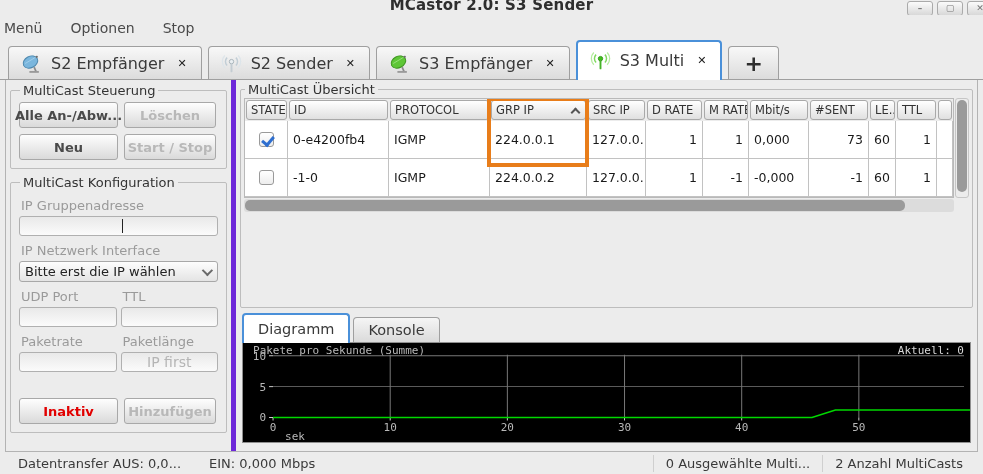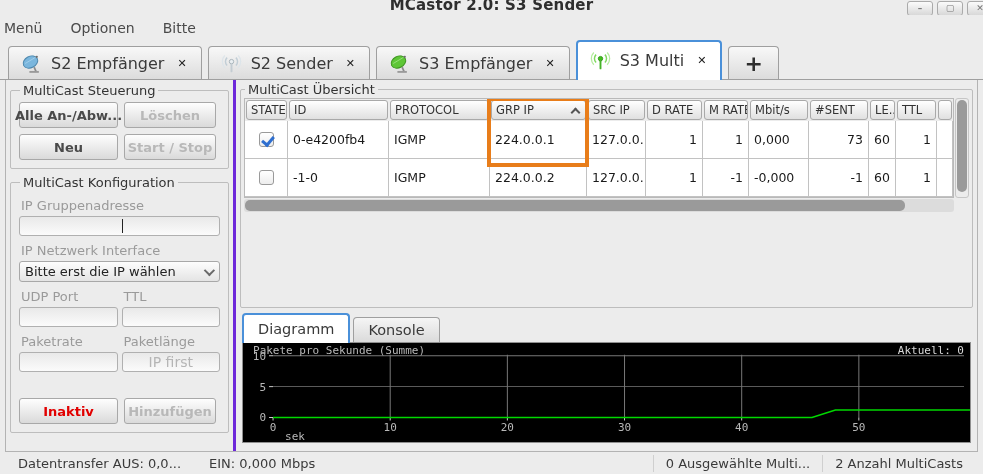--- a/index.html
+++ b/index.html
@@ -43,21 +43,21 @@
   }
   .tab .close { font-size: 11px; font-weight: bold; color: #222; padding-left: 4px; }
   .tab.plus-tab { font-size: 22px; font-weight: bold; color: #2e2e2e; padding: 0 15px; gap: 0; }
   .tab-icon { width: 21px; height: 21px; display: inline-block; }
   
   .main-frame {
     margin: 0 5px; height: 372px; display: flex;
     border: 1px solid #b3b3b3; border-top: none; background: #ececec;
   }
   
-  .left-panel { width: 230px; flex: none; padding: 3px 2px 0 2px; border-right: 3px solid #6d28d9; }
+  .left-panel { width: 230px; flex: none; padding: 3px 2px 0 2px; border-right: 5px solid #6d28d9; }
   fieldset {
     border: 1px solid #bdbdbd; border-radius: 2px;
     margin: 0 2px 6px 2px; padding: 1px 8px 8px 8px; background: #ececec;
   }
   legend { font-size: 13px; color: #333; padding: 0 3px; margin-left: 1px; }
   .btn-grid { display: grid; grid-template-columns: 99px 92px; gap: 6px; margin-top: 3px; }
   .btn {
     height: 26px; border: 1px solid #a8a8a8; border-radius: 3px;
     background: linear-gradient(#fefefe, #dadada);
     font-size: 13px; font-weight: 600; color: #4a4a4a;
@@ -177,21 +177,21 @@
   <div class="win-controls">
     <div class="win-btn">–</div>
     <div class="win-btn">▢</div>
     <div class="win-btn">✕</div>
   </div>
 </div>
 
 <div class="menubar">
   <div class="menu-item">Menü</div>
   <div class="menu-item">Optionen</div>
-  <div class="menu-item">Bitte</div>
+  <div class="menu-item">Stop</div>
 </div>
 
 <div class="tabbar">
   <div class="tab">
     <svg class="tab-icon" viewBox="0 0 20 20">
       <path d="M12.5 13.5 L14.5 18" stroke="#8a8a8a" stroke-width="1.6" fill="none"></path>
       <path d="M8 18 h9" stroke="#9a9a9a" stroke-width="1.8" fill="none"></path>
       <ellipse cx="9" cy="8.6" rx="7.3" ry="5.4" transform="rotate(-28 9 8.6)" fill="#7ab6dd" stroke="#4d87ad" stroke-width="0.9"></ellipse>
       <path d="M4 10 L14 4" stroke="#a8d2ec" stroke-width="0.8" fill="none"></path>
       <circle cx="15" cy="3.6" r="1.1" fill="#6d6d6d"></circle>

